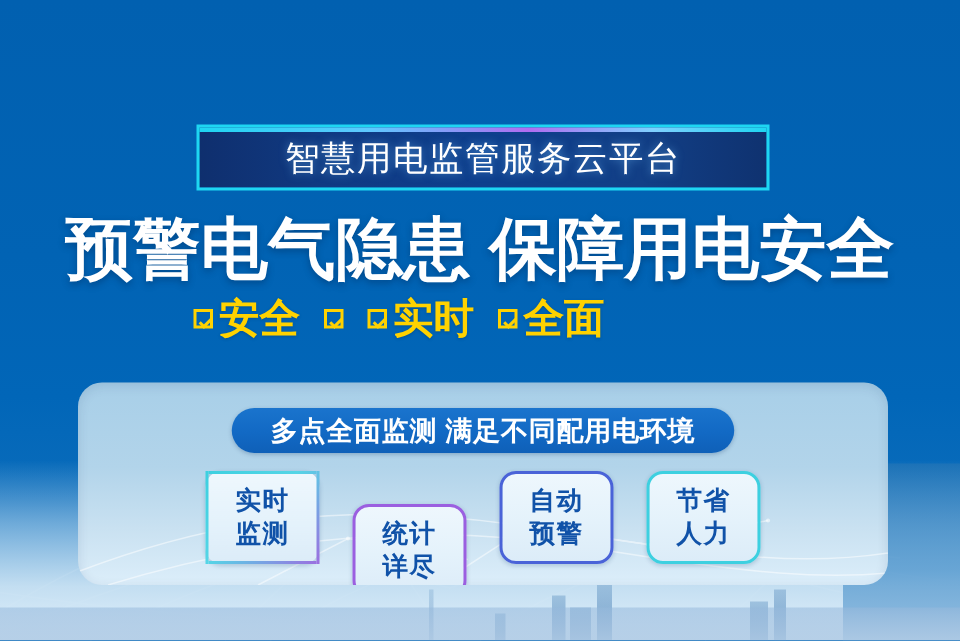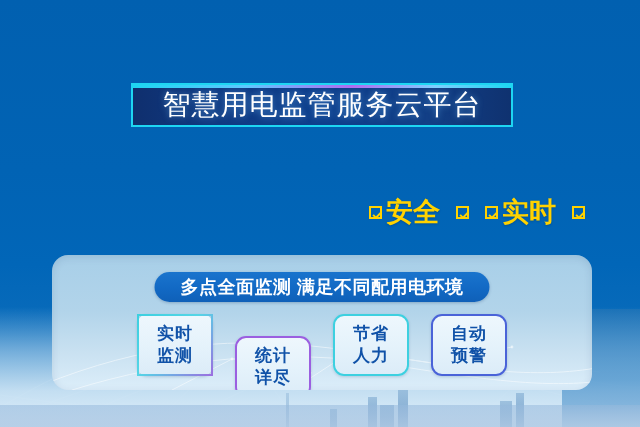--- a/index.html
+++ b/index.html
@@ -39,39 +39,39 @@
     border:2px solid #1ed6f2;
     background:linear-gradient(90deg,#0f2f6e 0%,#103a82 22%,#0e3f8d 50%,#123f86 78%,#0f3270 100%);
     display:flex;align-items:center;justify-content:center;
   }
   .title-box .tsheen{
     position:absolute;left:0;top:0;right:0;height:3px;
     background:linear-gradient(90deg,#1ed6f2 0%,#5fc8ff 30%,#b06cf0 58%,#7fd0ff 80%,#1ed6f2 100%);
   }
   .title-text{
     position:relative;
-    font-size:28px;line-height:1;color:#ffffff;font-weight:normal;
+    font-size:23px;line-height:1;color:#ffffff;font-weight:normal;
     letter-spacing:1px;
     text-shadow:0 0 6px rgba(120,200,255,0.55);
     white-space:nowrap;
   }
 
   
   .headline{
     position:absolute;left:0;top:140px;width:640px;
     text-align:center;
     font-size:45px;line-height:52px;font-weight:bold;
     color:#ffffff;letter-spacing:0px;white-space:nowrap;
     text-shadow:0 2px 5px rgba(0,30,70,0.35);
   }
 
   
   .tags{
-    position:absolute;left:0;top:197px;width:585px;
-    display:flex;justify-content:flex-end;align-items:center;gap:16px;
+    position:absolute;left:0;top:197px;width:532px;
+    display:flex;justify-content:center;align-items:center;gap:16px;
   }
   .tag{display:flex;align-items:center;gap:4px;}
   .tag .box{
     width:13px;height:13px;box-sizing:border-box;
     border:2px solid #ffd200;position:relative;flex:none;
   }
   .tag .box:after{
     content:"";position:absolute;left:2px;top:4px;
     width:6px;height:3px;border-left:2px solid #ffd200;border-bottom:2px solid #ffd200;
     transform:rotate(-45deg);
@@ -152,35 +152,37 @@
   <div class="tower" style="left:516px;width:8px;height:34px;"></div>
 
   <div class="right-col"></div>
   <div class="bottom-band"></div>
 
   <div class="title-box">
     <div class="tsheen"></div>
     <div class="title-text">智慧用电监管服务云平台</div>
   </div>
 
+  <div class="headline">预警电气隐患 保障用电安全</div>
 
   <div class="tags">
     <div class="tag">
       <span class="box"></span>
       <span class="lbl">安全</span>
     </div>
     <div class="tag">
       <span class="box"></span>
     </div>
     <div class="tag">
       <span class="box"></span>
       <span class="lbl">实时</span>
     </div>
     <div class="tag">
       <span class="box"></span>
+      <span class="lbl">全面</span>
     </div>
   </div>
 
   <div class="panel">
     <svg class="panel-net" viewBox="0 0 540 135">
       <g stroke="#ffffff" fill="none" opacity="0.5">
         <path d="M-10 130 C 90 90, 180 78, 300 96 S 480 125, 550 112"></path>
         <path d="M20 135 C 120 104, 230 92, 340 110 S 500 132, 550 126"></path>
         <path d="M240 135 L 300 96 L 380 108 L 460 92"></path>
         <path d="M120 135 L 180 104 L 260 118"></path>
@@ -199,24 +201,24 @@
 
     <div class="cards">
       <div class="card" style="border-color:#3dd0e0;border-image:linear-gradient(135deg,#3dd0e0 0%,#55d5e6 45%,#9b6fe0 100%) 1;">
         <span>实时</span>
         <span>监测</span>
       </div>
       <div class="card" style="border-color:#9b5fe0;margin-top:22px;">
         <span>统计</span>
         <span>详尽</span>
       </div>
+      <div class="card" style="border-color:#4a63d8;">
+        <span>自动</span>
+        <span>预警</span>
+      </div>
       <div class="card" style="border-color:#3dd0e0;">
         <span>节省</span>
         <span>人力</span>
       </div>
-      <div class="card" style="border-color:#4a63d8;">
-        <span>自动</span>
-        <span>预警</span>
-      </div>
     </div>
   </div>
 
 </div>
 
 </body></html>

